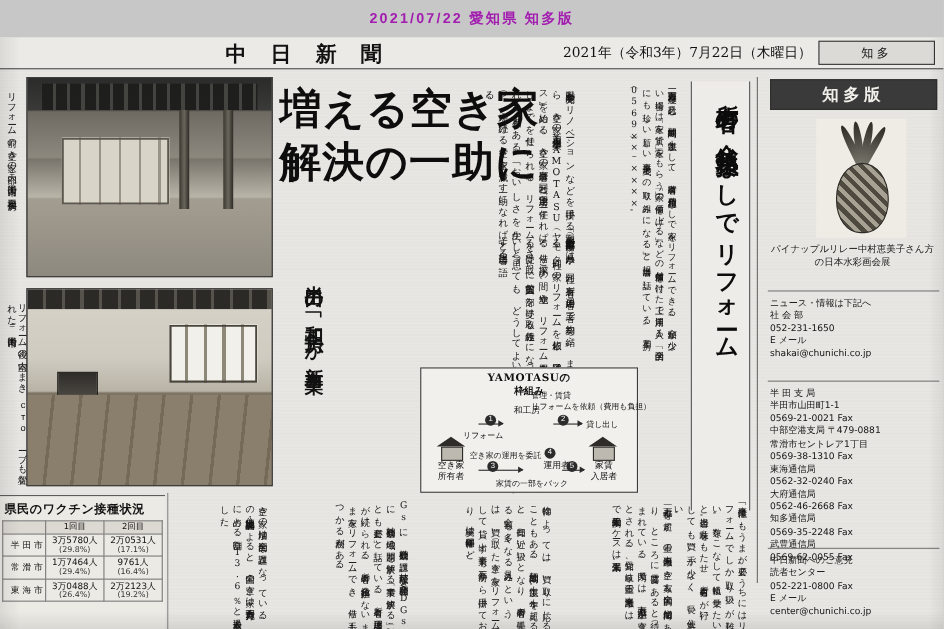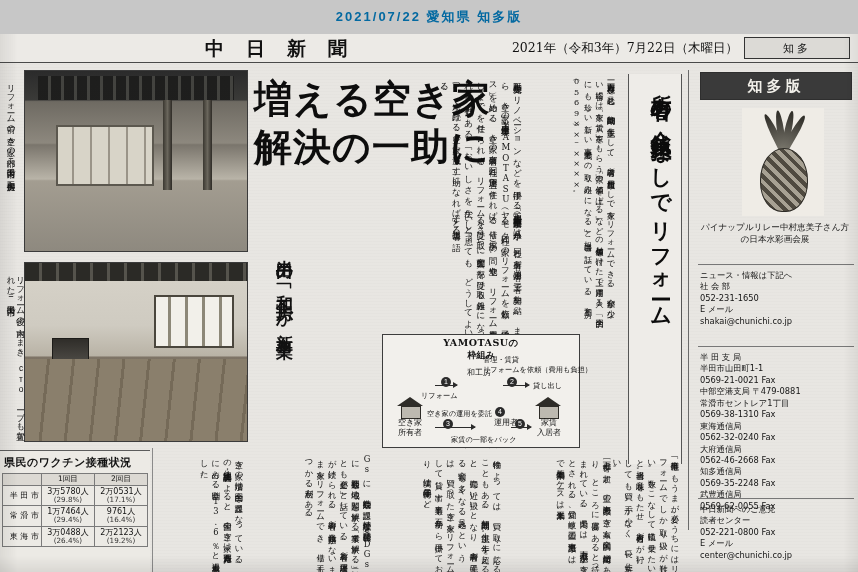--- a/index.html
+++ b/index.html
@@ -24,21 +24,21 @@
     width: 858px; height: 34px;
     background: #c7c7c7;
   }
   .scan-top .label {
     position: absolute;
     left: 50%;
     transform: translateX(-50%);
     top: 8px;
     font-size: 13px;
     letter-spacing: 2px;
-    color: #0369a1;
+    color: #a21caf;
     white-space: nowrap;
     font-weight: bold;
   }
   .paper {
     position: absolute;
     left: 0; top: 34px;
     width: 858px;
     height: 538px;
     background: #e8e6e2;
     background-image:

